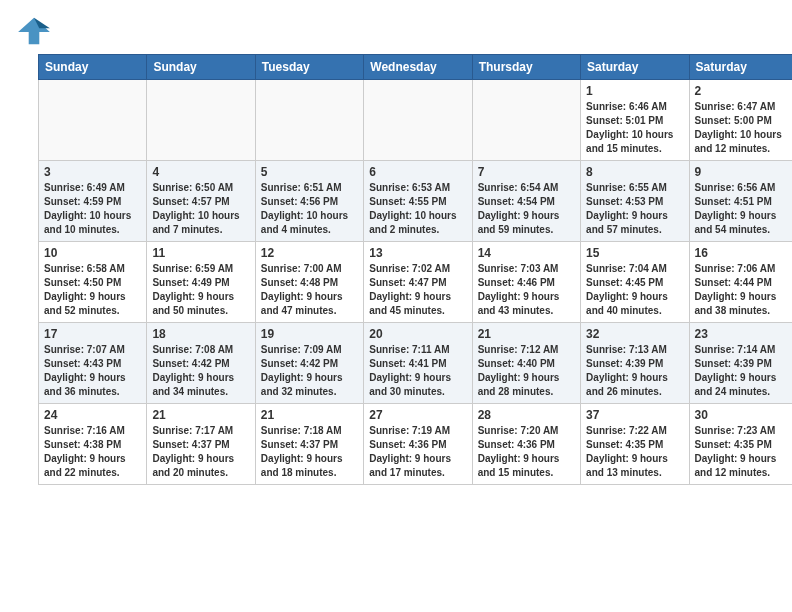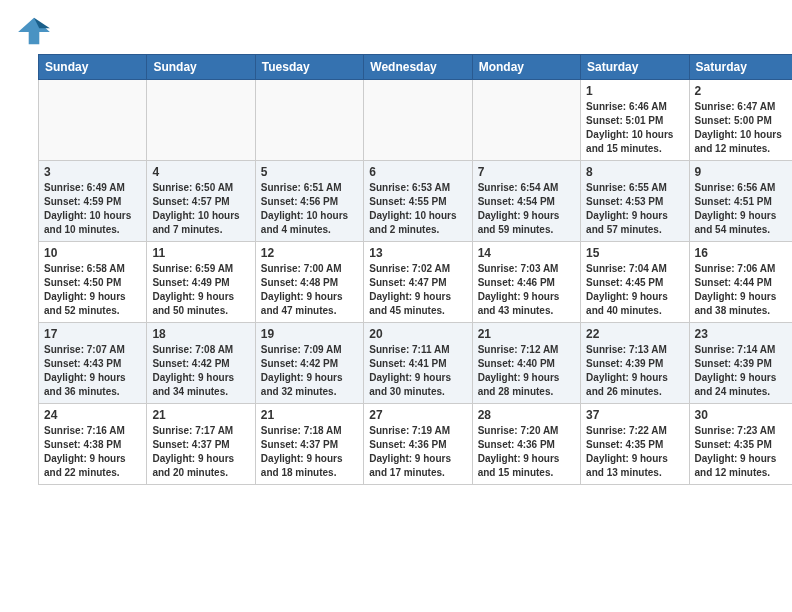--- a/index.html
+++ b/index.html
@@ -111,21 +111,21 @@
   </div>
 </div>
 
 <table class="calendar">
   <thead>
     <tr>
     <th>Sunday</th>
         <th>Sunday</th>
         <th>Tuesday</th>
         <th>Wednesday</th>
-        <th>Monday</th>
+        <th>Thursday</th>
         <th>Saturday</th>
         <th>Saturday</th>
       </tr>
   </thead>
   <tbody id="calendar-body">
   <tr>
         <td class="empty"></td>
         <td class="empty"></td>
         <td class="empty"></td>
         <td class="empty"></td>
@@ -214,21 +214,21 @@
         </td>
         <td>
           <span class="day-num">20</span>
           <div class="day-info">Sunrise: 7:11 AM<br>Sunset: 4:41 PM<br>Daylight: 9 hours and 30 minutes.</div>
         </td>
         <td>
           <span class="day-num">21</span>
           <div class="day-info">Sunrise: 7:12 AM<br>Sunset: 4:40 PM<br>Daylight: 9 hours and 28 minutes.</div>
         </td>
         <td>
-          <span class="day-num">22</span>
+          <span class="day-num">32</span>
           <div class="day-info">Sunrise: 7:13 AM<br>Sunset: 4:39 PM<br>Daylight: 9 hours and 26 minutes.</div>
         </td>
         <td>
           <span class="day-num">23</span>
           <div class="day-info">Sunrise: 7:14 AM<br>Sunset: 4:39 PM<br>Daylight: 9 hours and 24 minutes.</div>
         </td>
       </tr>
       <tr>
         <td>
           <span class="day-num">24</span>

